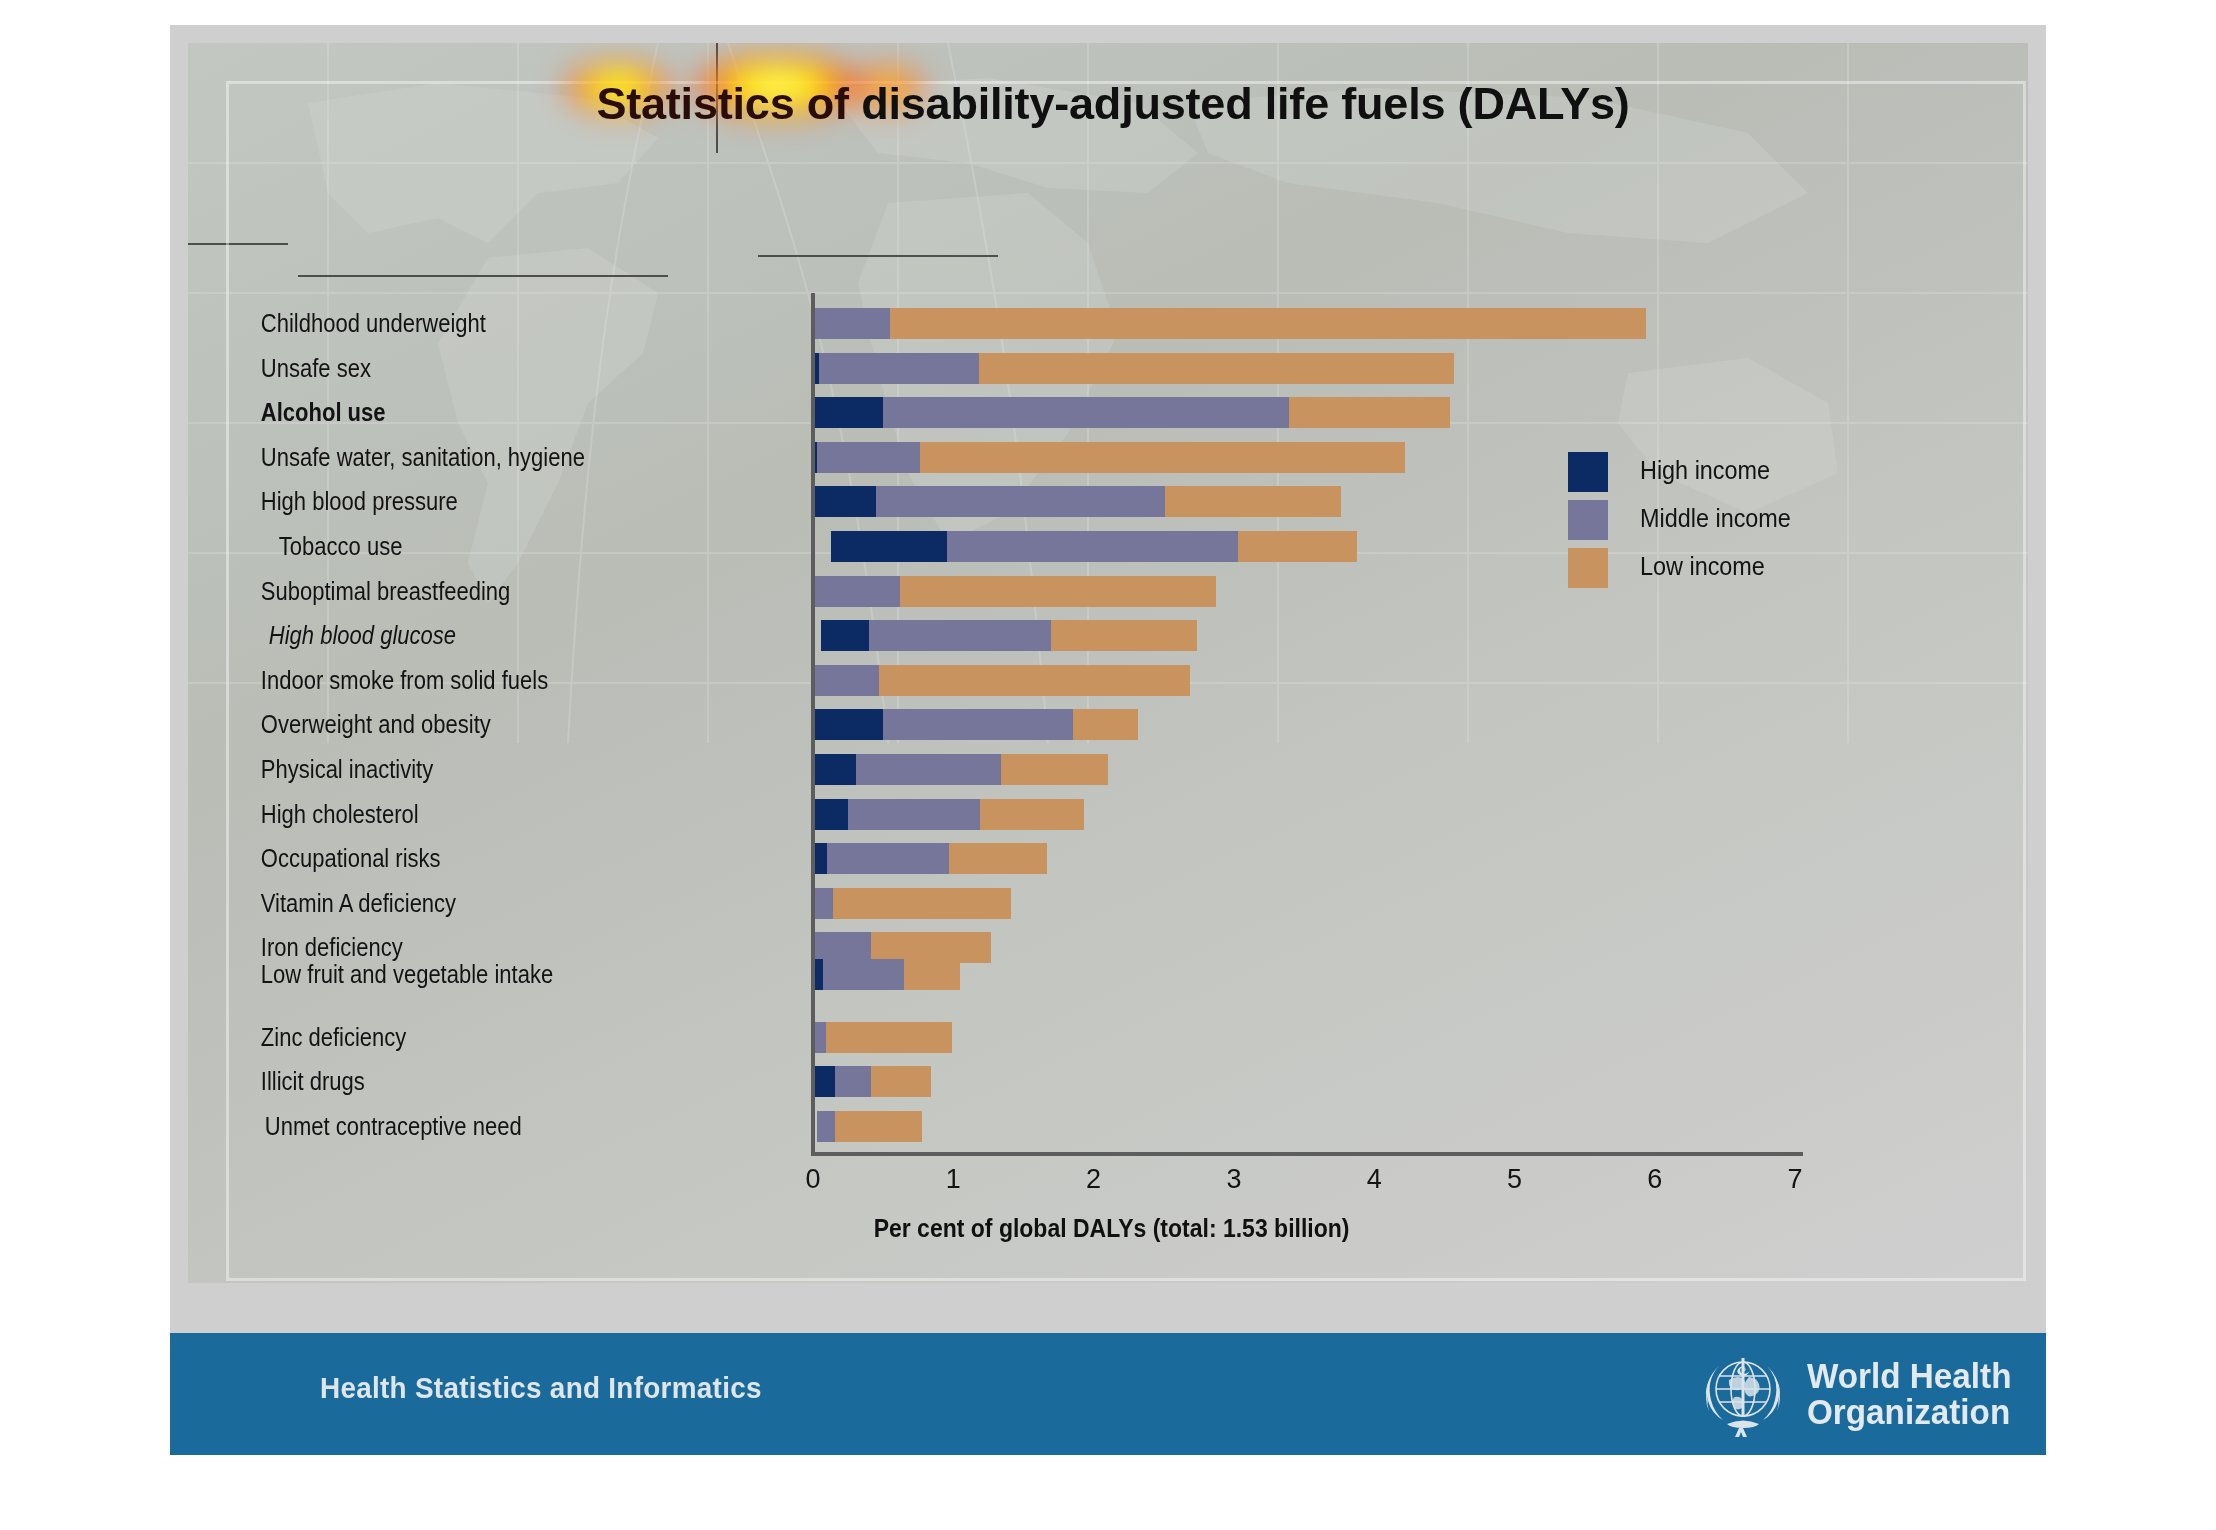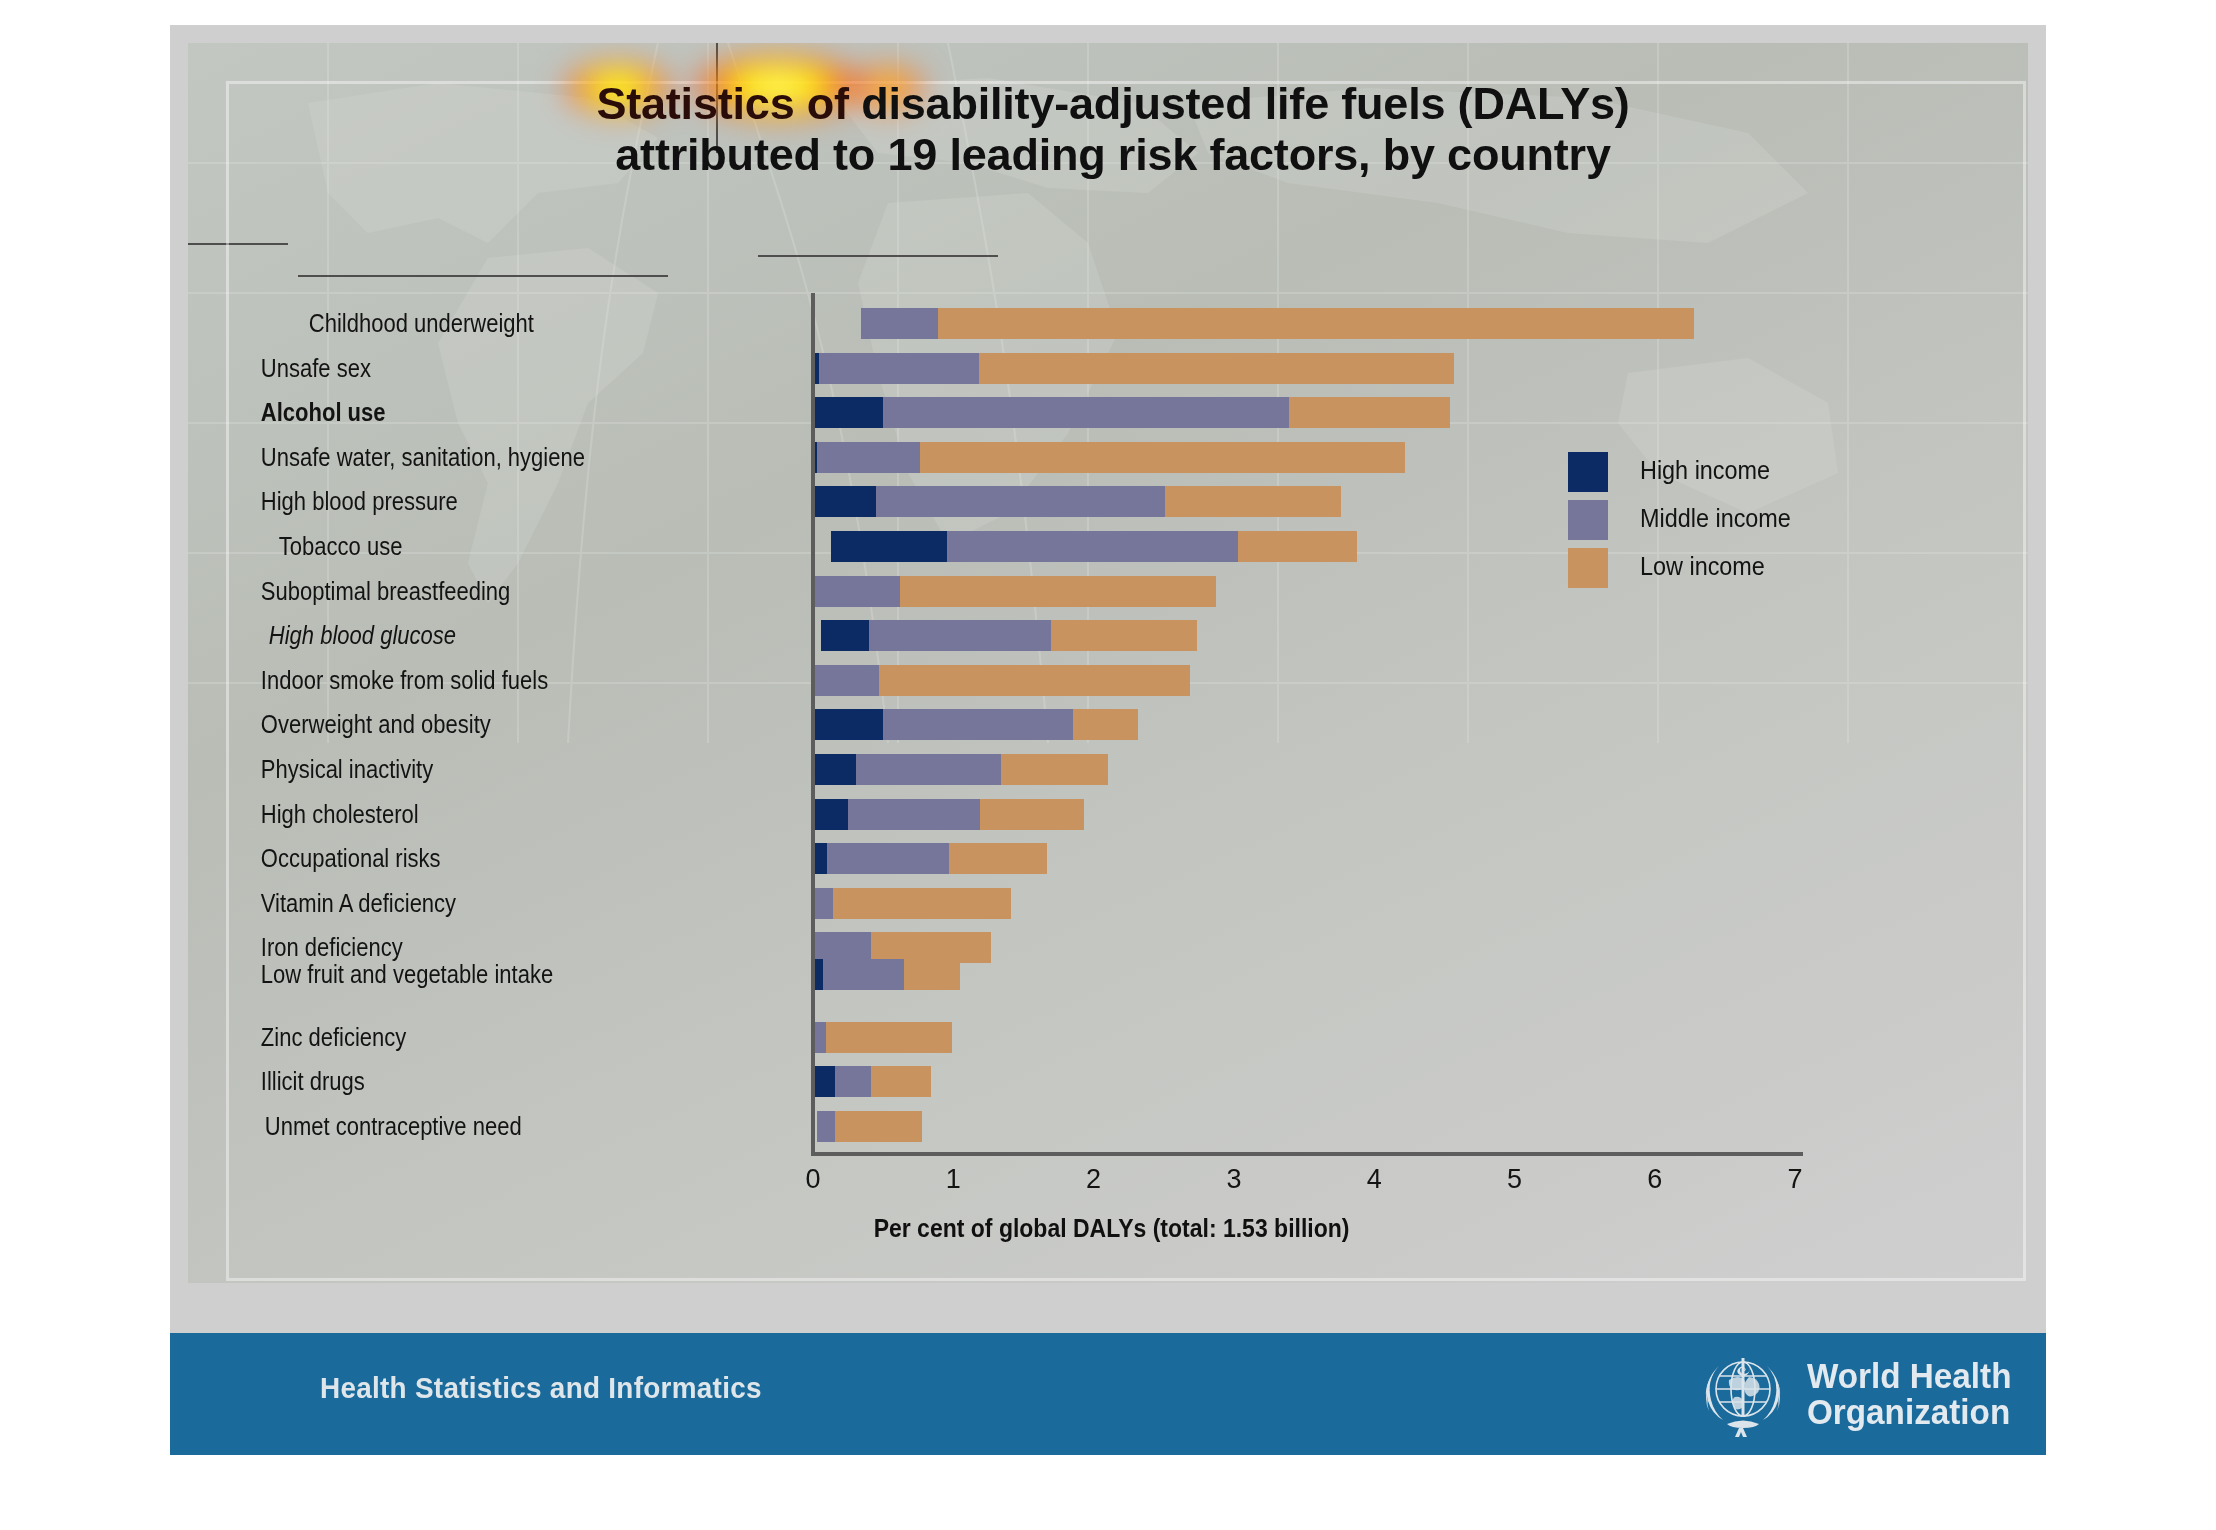--- a/index.html
+++ b/index.html
@@ -103,26 +103,26 @@
     </svg>
 
     <div class="leader" style="left:-20px;top:200px;width:120px;"></div>
     <div class="leader" style="left:110px;top:232px;width:370px;"></div>
     <div class="leader" style="left:570px;top:212px;width:240px;"></div>
     <div class="leader" style="left:528px;top:-10px;width:0;height:120px;border-top:none;border-left:2px solid #3a3a3a;"></div>
 
     <div id="title">
       <span id="hl-wrap">
         <span id="hl-glow"></span><span id="hl-text">Statistics of</span></span><span> disability-adjusted life fuels (DALYs)</span><br>
-      <span>attributed to 19 leading risk factors, by country</span><br>
+      <br>
     </div>
 
     <div id="chart">
       <div id="rows-host">
-          <div class="row" style="top: 8px; left: 0px; width: 1500px; margin-left: 48px;">
+          <div class="row" style="top: 8px; left: 0px; width: 1500px;">
             <div class="ylabel" style="width: 607px; left: 0px;">Childhood underweight</div>
             <div class="bars" style="left: 625px; width: 833.382px;">
               <div class="seg" style="left: 0px; width: 77.165px; background: rgb(117, 118, 153);"></div>
               <div class="seg" style="left: 77.165px; width: 756.217px; background: rgb(200, 147, 95);"></div>
             </div>
           </div>
           <div class="row" style="top: 52.6px; left: 0px; width: 1500px;">
             <div class="ylabel" style="width: 607px; left: 0px;">Unsafe sex</div>
             <div class="bars" style="left: 625px; width: 641.171px;">
               <div class="seg" style="left: 0px; width: 5.612px; background: rgb(12, 42, 99);"></div>

